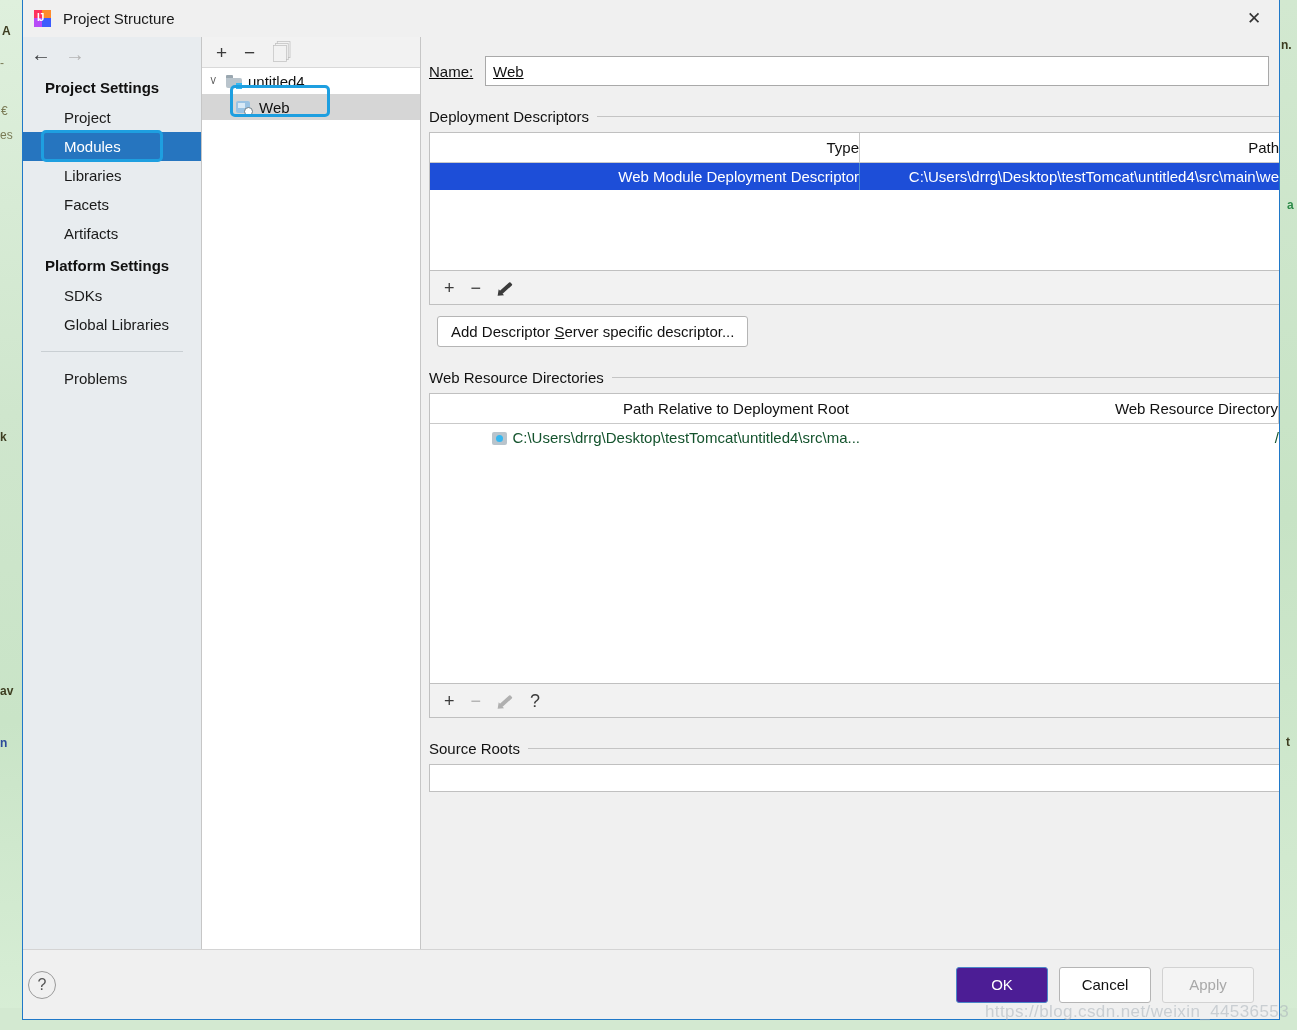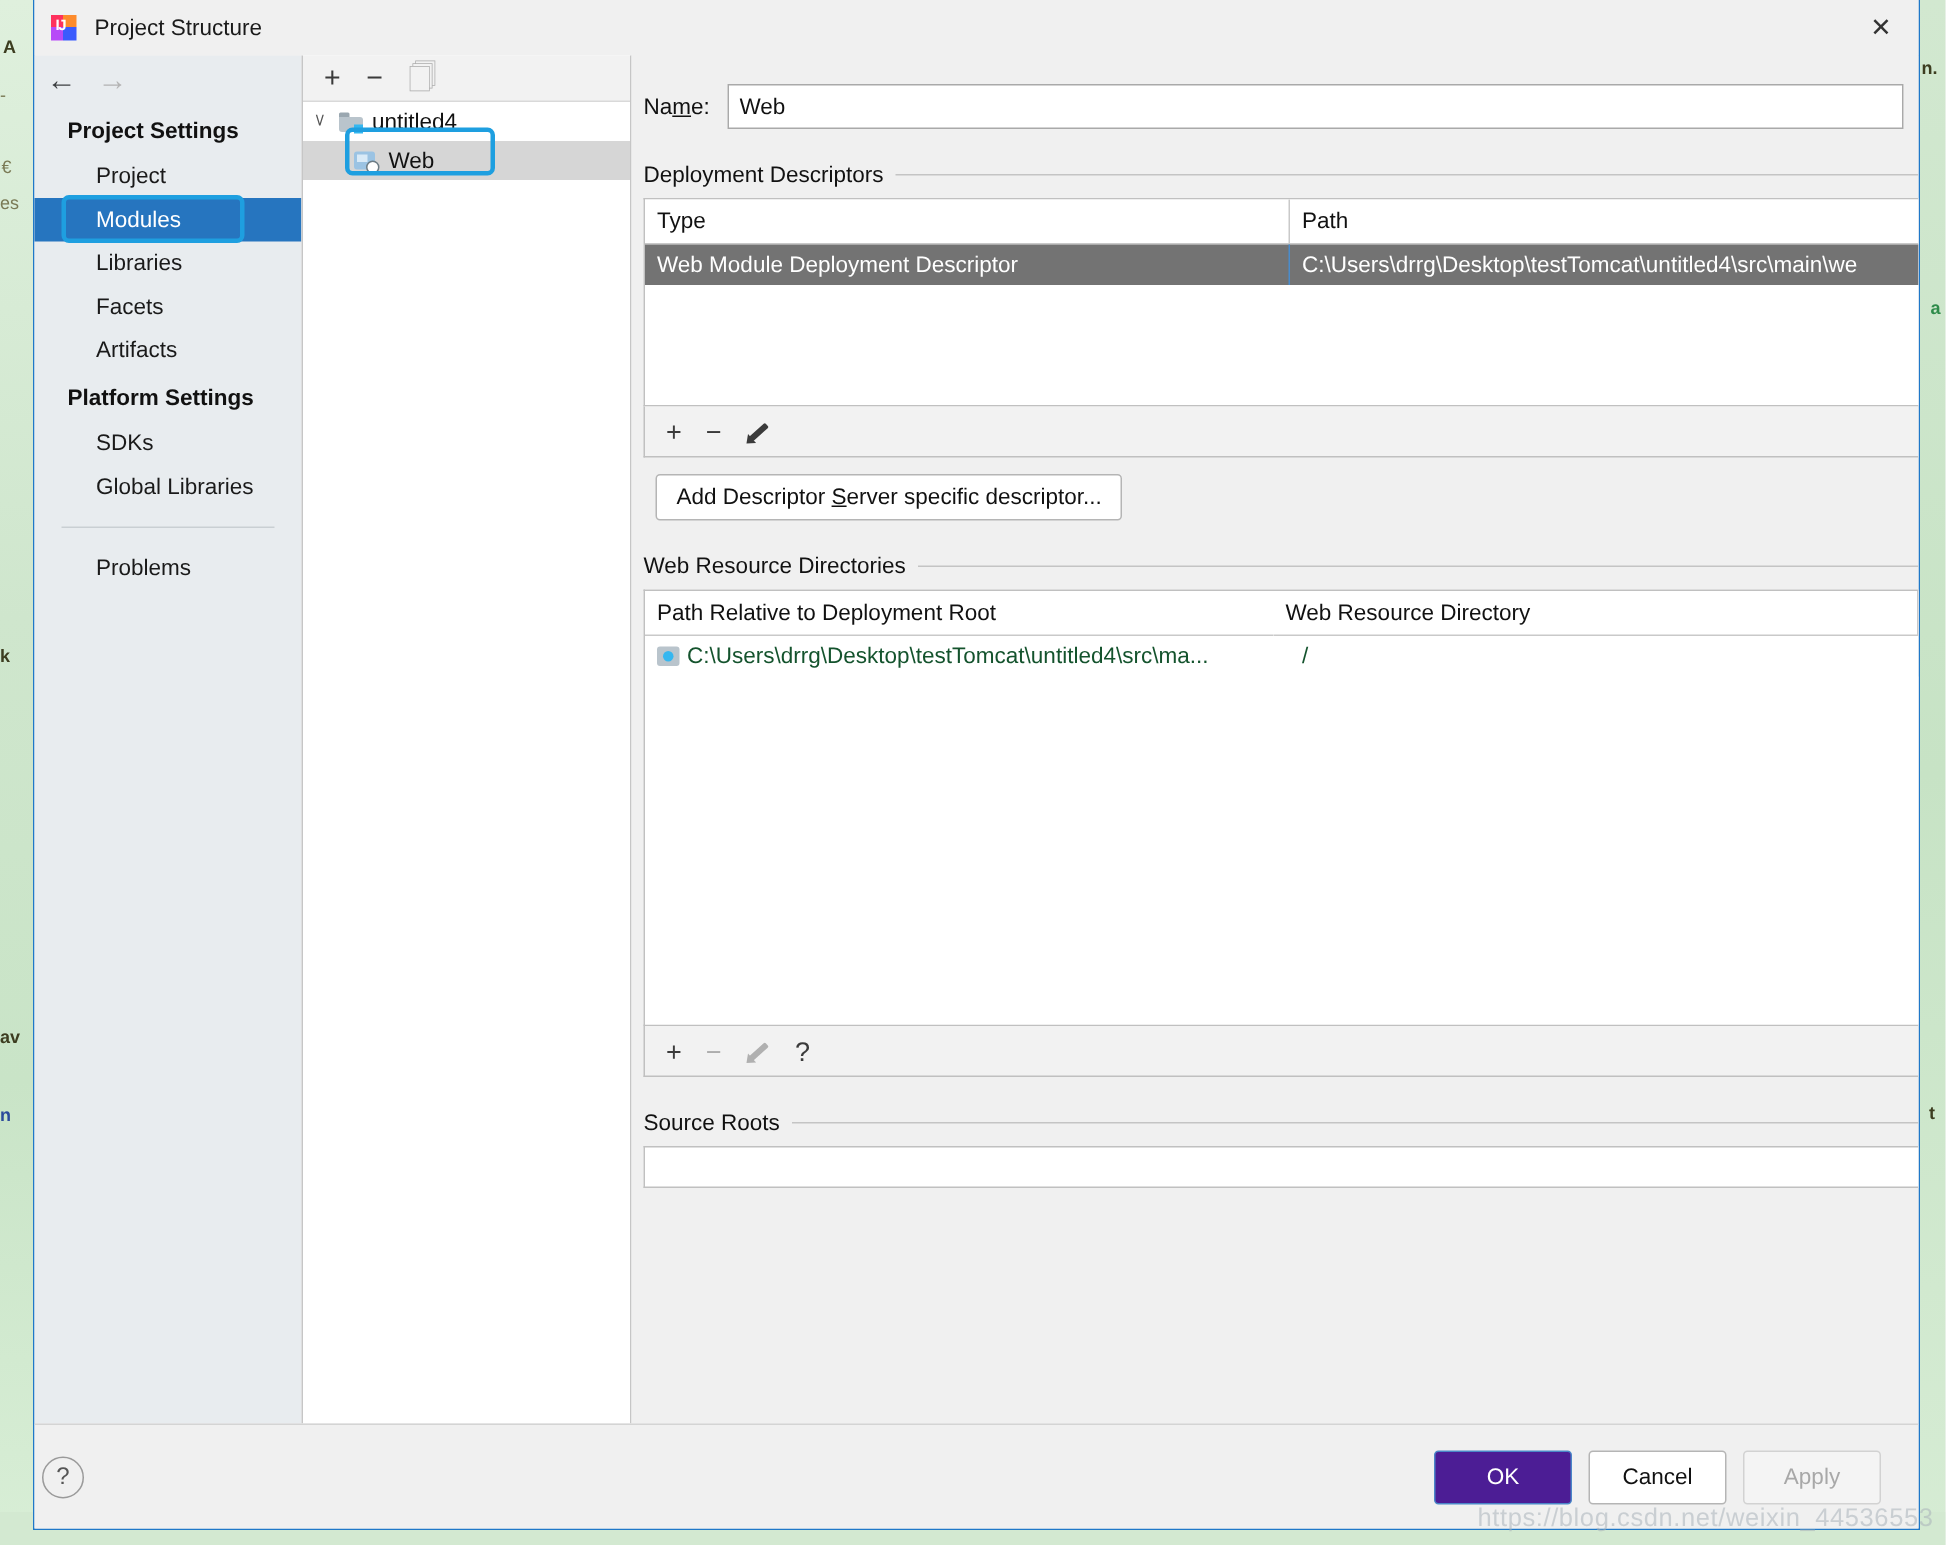--- a/index.html
+++ b/index.html
@@ -143,20 +143,21 @@
                  border-radius:50%; background:#ffffff; border:1.4px solid #6d7c85;}
 
   
   .content {
     flex: 1 1 auto; background: #f0f0f0; position: relative;
     padding: 0; overflow: hidden; min-width: 0;
   }
   .name-row {
     display: flex; align-items: center; height: 30px;
     margin: 19px 0 0 8px;
+    text-decoration: underline;
   }
   .name-label { font-size: 15px; color: #111; width: 56px; }
   .name-label u { text-decoration: underline; }
   .name-input {
     flex: 1 1 auto; height: 30px; margin-right: 10px;
     background: #ffffff; border: 1px solid #a9a9a9;
     font-size: 15px; color: #111; padding: 0 7px;
     font-family: "Liberation Sans", sans-serif;
   }
 
@@ -165,35 +166,36 @@
   }
   .group-title {
     font-size: 15px; color: #111; display: flex; align-items: center; gap: 8px;
     margin-bottom: 7px;
   }
   .group-title .rule { flex: 1 1 auto; height: 1px; background: #c4c4c4; margin-right: 0; }
 
   .table {
     background: #ffffff; border: 1px solid #c0c0c0;
     border-right: none;
+    text-align: right;
   }
   .th-row, .td-row { display: flex; }
   .th {
     font-size: 15px; color: #111; padding: 6px 0 6px 8px;
     border-bottom: 1px solid #c9c9c9; background: #ffffff;
   }
   .th.c1 { width: 430px; flex: 0 0 430px; border-right: 1px solid #c9c9c9; }
   .th.c2 { flex: 1 1 auto; }
   .td {
     font-size: 15px; color: #14532d; padding: 5px 0 5px 8px;
     white-space: nowrap; overflow: hidden;
   }
   .td.c1 { width: 430px; flex: 0 0 430px; }
   .td.c2 { flex: 1 1 auto; }
-  .td-row.selected .td { background: #737373; color: #ffffff; }
+  .td-row.selected .td { background: #1d4ed8; color: #ffffff; }
   .td-row.selected .td.c1 { border-right: 1px solid #4a8ccb; }
   .dd-body { height: 80px; background: #ffffff; }
 
   .mini-toolbar {
     height: 34px; background: #f2f2f2;
     border: 1px solid #c0c0c0; border-top: none; border-right: none;
     display: flex; align-items: center; gap: 16px; padding-left: 14px;
   }
   .mini-toolbar .tbar-btn { font-size: 18px; }
   .pencil { display: inline-block; width: 17px; height: 17px; position: relative; }

